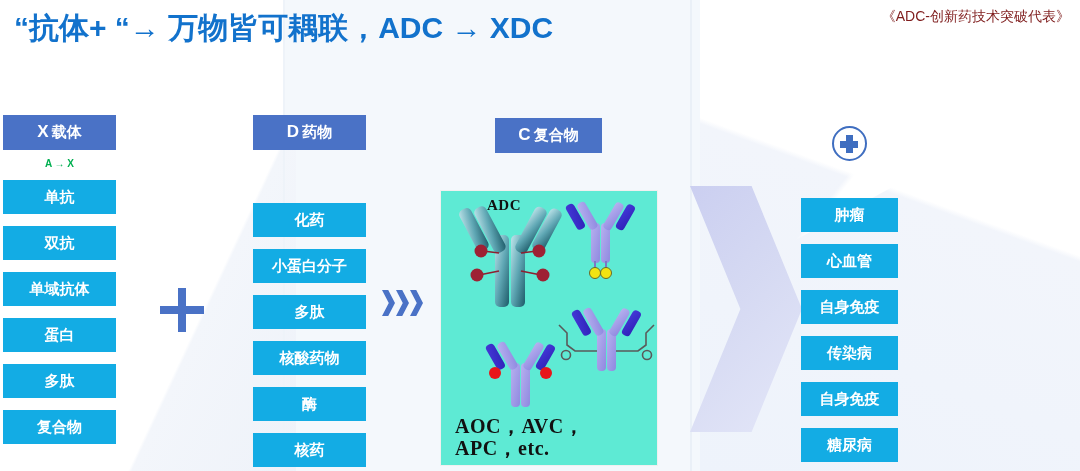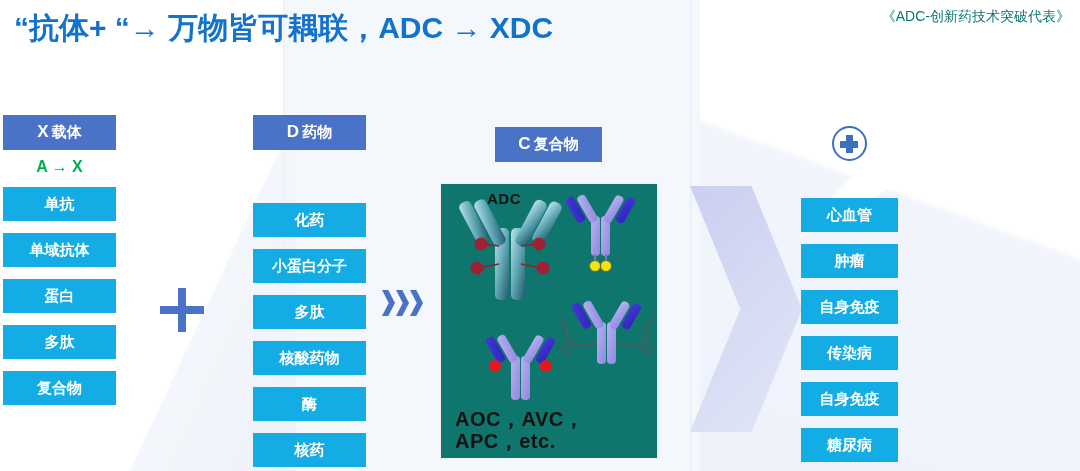--- a/index.html
+++ b/index.html
@@ -51,51 +51,51 @@
   }
 
   
   .title {
     position: absolute; left: 14px; top: 8px;
     font-size: 30px; font-weight: bold; color: #1272cc;
     letter-spacing: 0px; white-space: nowrap;
   }
   .source-note {
     position: absolute; right: 10px; top: 8px;
-    font-size: 14px; color: #0f766e; white-space: nowrap;
+    font-size: 14px; color: #7f1d1d; white-space: nowrap;
   }
 
   
   .column { position: absolute; }
   .col-header {
     background: #4a72c6; color: #ffffff;
     font-size: 15px; font-weight: bold;
     text-align: center; padding: 7px 0 8px 0;
     white-space: nowrap;
   }
   .col-header .lead { font-size: 17px; margin-right: 3px; }
   .subnote {
     text-align: center; color: #00af50;
-    font-size: 16px; font-weight: bold;
+    font-size: 10px; font-weight: bold;
     margin-top: 8px; white-space: nowrap;
   }
   .chip {
     background: #13ace4; color: #ffffff;
     font-size: 15px; font-weight: bold;
     text-align: center; line-height: 34px; height: 34px;
     white-space: nowrap; overflow: hidden;
   }
   .chip + .chip { margin-top: 12px; }
 
   
   #col-x      { left: 3px;   top: 115px; width: 113px; }
   #col-x .chip-list { margin-top: 11px; }
   #col-d      { left: 253px; top: 115px; width: 113px; }
   #col-d .chip-list { margin-top: 53px; }
-  #col-c      { left: 495px; top: 127px; width: 107px; }
+  #col-c      { left: 495px; top: 118px; width: 107px; }
   #col-indication { left: 801px; top: 198px; width: 97px; }
 
   
   .plus-sign {
     position: absolute; left: 160px; top: 288px;
     width: 44px; height: 44px; color: #4a72c6;
   }
   .plus-sign::before, .plus-sign::after {
     content: ""; position: absolute; background: #4a72c6;
   }
@@ -120,25 +120,26 @@
     border: 2.5px solid #3f6ec0; border-radius: 50%;
   }
   .cross-icon::before, .cross-icon::after {
     content: ""; position: absolute; background: #3f6ec0;
   }
   .cross-icon::before { left: 6px;  top: 12.5px; width: 18px; height: 7px; }
   .cross-icon::after  { left: 11.5px; top: 7px;  width: 7px;  height: 18px; }
 
   
   .image-panel {
-    position: absolute; left: 440px; top: 183px;
+    position: absolute; left: 440px; top: 190px;
     width: 218px; height: 276px;
-    background: #0f766e;
+    background: #5eead4;
     border: 1px solid #f0f0f0;
     overflow: hidden;
+    font-family: Liberation Serif, serif;
   }
   .panel-label {
     position: absolute; left: 46px; top: 6px;
     font-size: 15px; font-weight: bold; color: #111; letter-spacing: .5px;
   }
   .panel-caption {
     position: absolute; left: 14px; bottom: 6px;
     font-size: 20px; font-weight: bold; color: #111;
     line-height: 22px; letter-spacing: .5px;
   }
@@ -160,20 +161,21 @@
   <div class="title">“抗体+ “→ 万物皆可耦联，ADC → XDC</div>
   <div class="source-note">《ADC-创新药技术突破代表》</div>
 
   <div class="column" id="col-x">
     <div class="col-header">
       <span class="lead">X</span><span>载体</span>
     </div>
     <div class="subnote">A → X</div>
     <div class="chip-list">
       <div class="chip">单抗</div>
+      <div class="chip">双抗</div>
       <div class="chip">单域抗体</div>
       <div class="chip">蛋白</div>
       <div class="chip">多肽</div>
       <div class="chip">复合物</div>
     </div>
   </div>
 
   <div class="plus-sign"></div>
 
   <div class="column" id="col-d">
@@ -280,22 +282,22 @@
     <div class="panel-caption">
       <div>AOC，AVC，</div>
       <div>APC，etc.</div>
     </div>
   </div>
 
   <div class="cross-icon"></div>
 
   <div class="column" id="col-indication">
     <div class="chip-list">
+      <div class="chip">肿瘤</div>
       <div class="chip">心血管</div>
-      <div class="chip">肿瘤</div>
       <div class="chip">自身免疫</div>
       <div class="chip">传染病</div>
       <div class="chip">自身免疫</div>
       <div class="chip">糖尿病</div>
     </div>
   </div>
 
 </div>
 
 </body></html>

